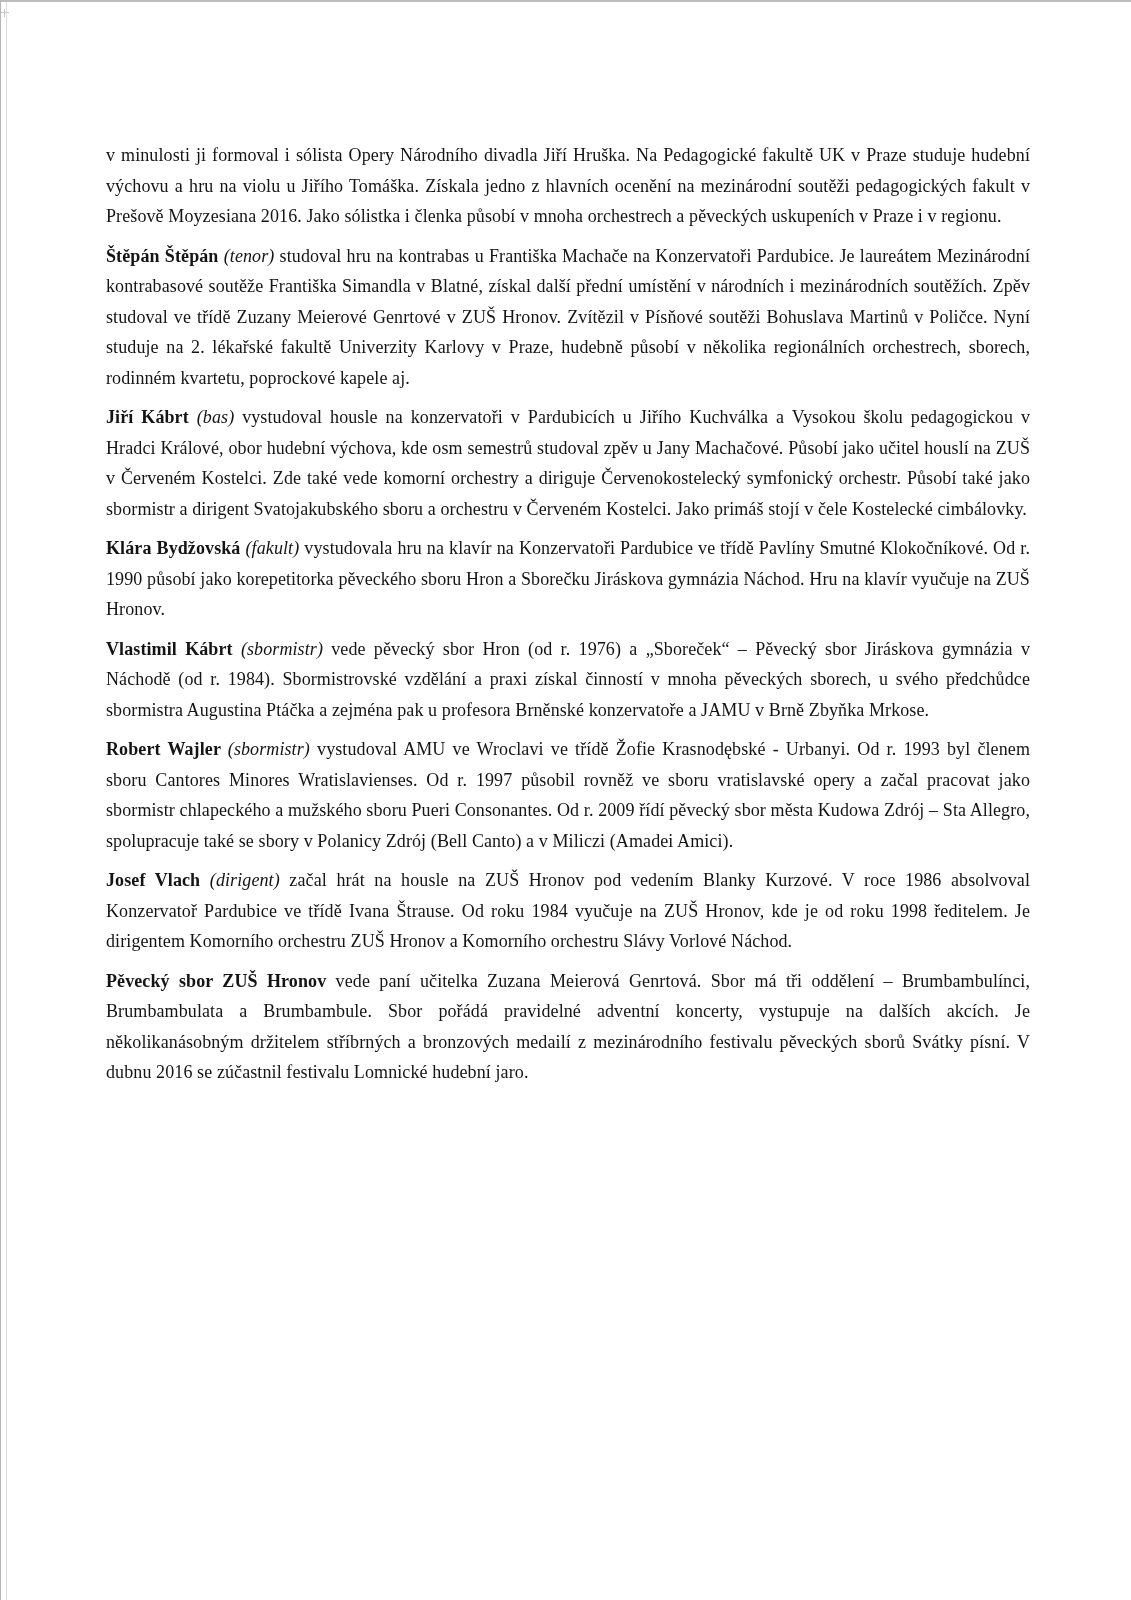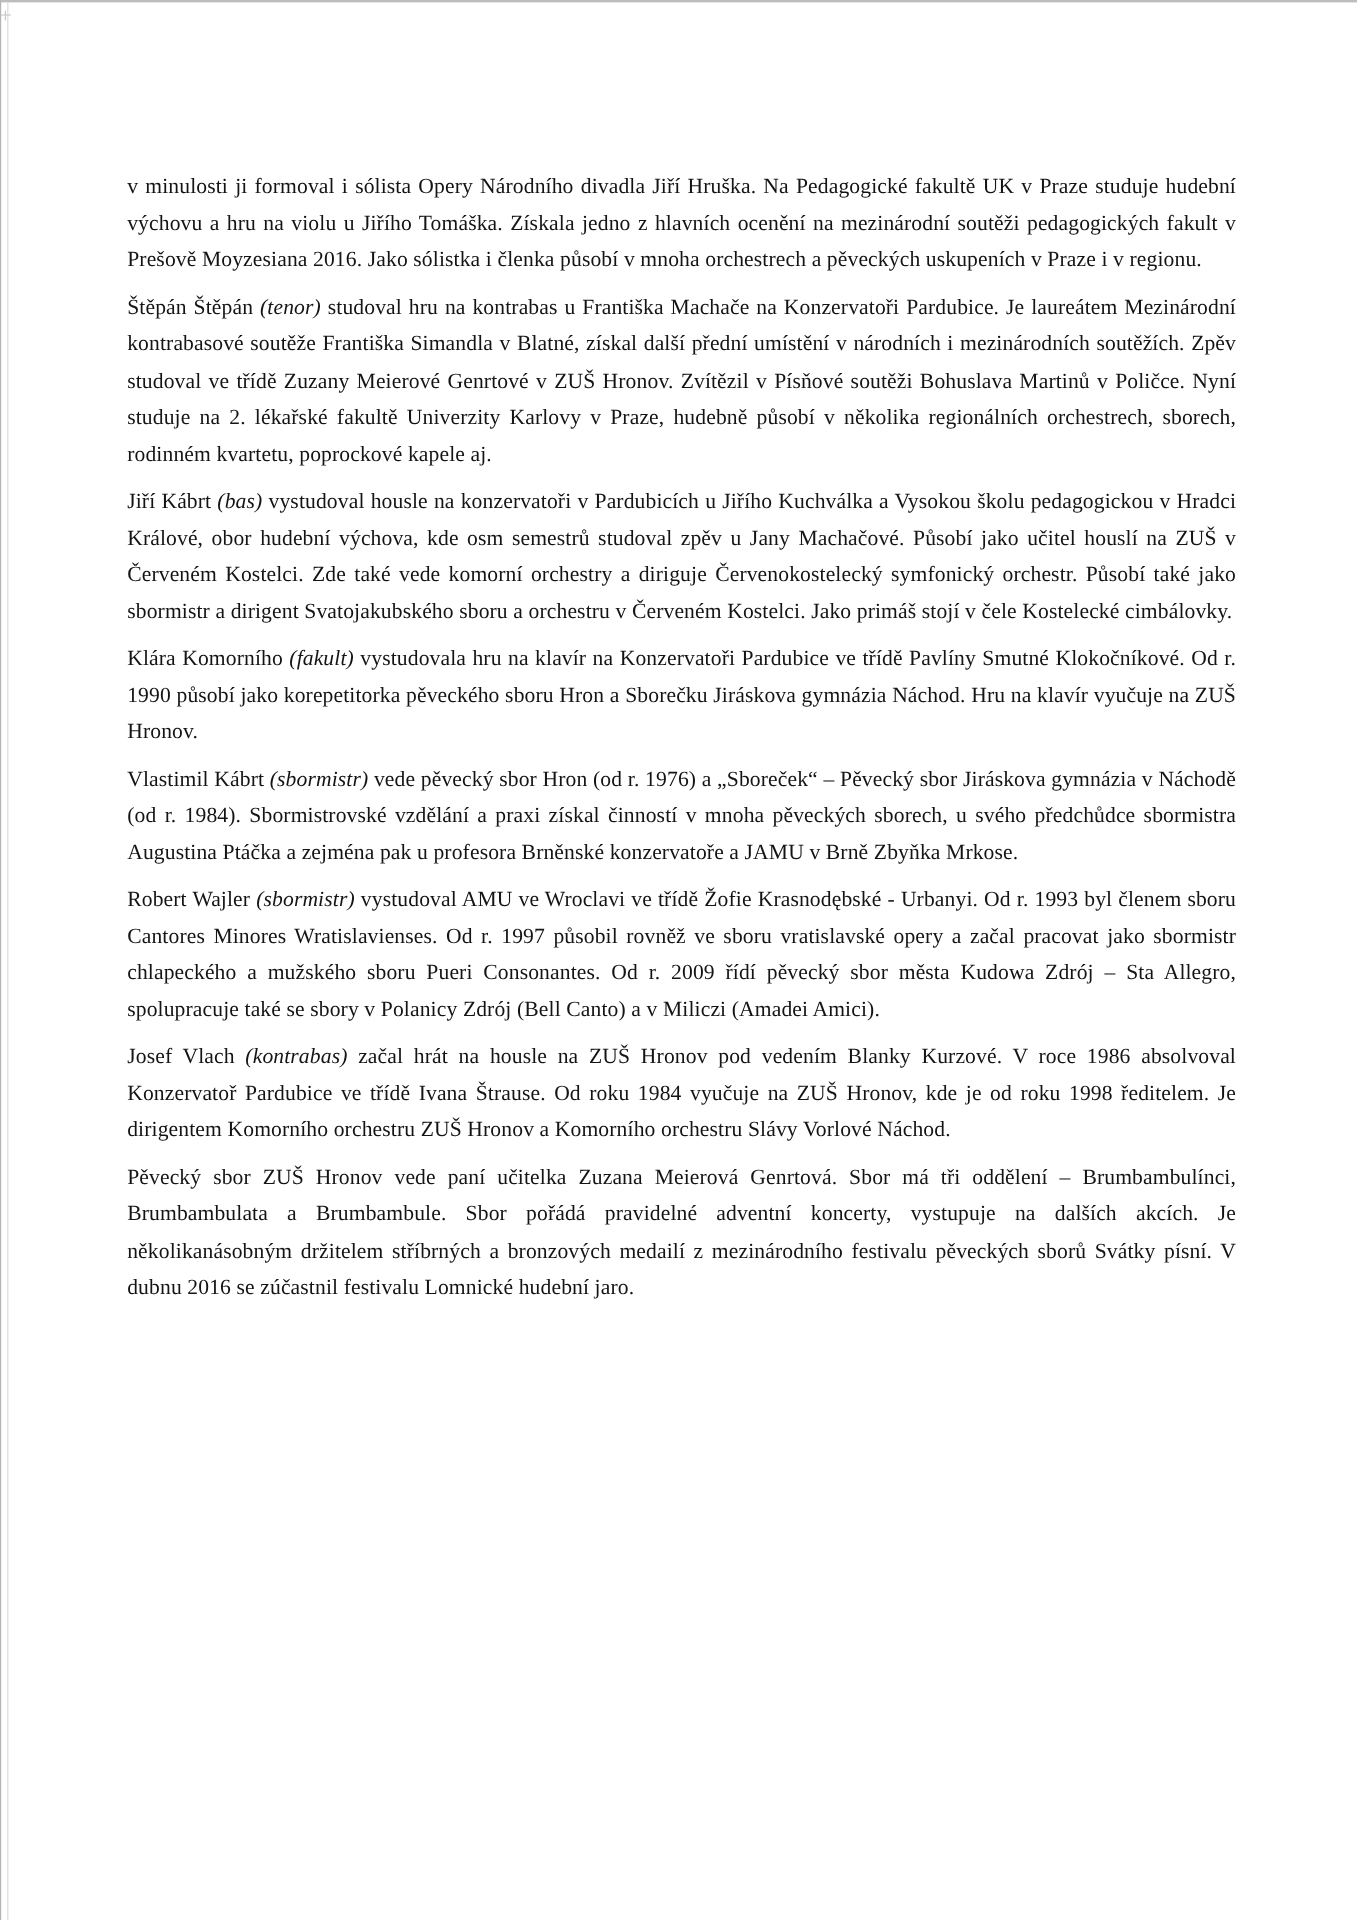--- a/index.html
+++ b/index.html
@@ -55,33 +55,33 @@
     color: #141414;
     font-size: 18px;
     line-height: 30.5px;
     text-align: justify;
     letter-spacing: 0.1px;
   }
   .doc p {
     margin: 0 0 9px 0;
     padding: 0;
   }
-  .doc strong { font-weight: normal; }
+  .doc strong { font-weight: bold; }
   .doc em { }
 </style>
 </head>
 <body>
 
 <div class="edge-top"></div>
 <div class="edge-left-outer"></div>
 <div class="edge-left-inner"></div>
 <div class="scan-cross"></div>
 
 <main class="doc">
     <p><span>v minulosti ji formoval i sólista Opery Národního divadla Jiří Hruška. Na Pedagogické fakultě UK v Praze studuje hudební výchovu a hru na violu u Jiřího Tomáška. Získala jedno z hlavních ocenění na mezinárodní soutěži pedagogických fakult v Prešově Moyzesiana 2016. Jako sólistka i členka působí v mnoha orchestrech a pěveckých uskupeních v Praze i v regionu.</span></p>
     <p><strong>Štěpán Štěpán </strong><em>(tenor) </em><span>studoval hru na kontrabas u Františka Machače na Konzervatoři Pardubice. Je laureátem Mezinárodní kontrabasové soutěže Františka Simandla v Blatné, získal další přední umístění v národních i mezinárodních soutěžích. Zpěv studoval ve třídě Zuzany Meierové Genrtové v ZUŠ Hronov. Zvítězil v Písňové soutěži Bohuslava Martinů v Poličce. Nyní studuje na 2. lékařské fakultě Univerzity Karlovy v Praze, hudebně působí v několika regionálních orchestrech, sborech, rodinném kvartetu, poprockové kapele aj.</span></p>
     <p><strong>Jiří Kábrt </strong><em>(bas) </em><span>vystudoval housle na konzervatoři v Pardubicích u Jiřího Kuchválka a Vysokou školu pedagogickou v Hradci Králové, obor hudební výchova, kde osm semestrů studoval zpěv u Jany Machačové. Působí jako učitel houslí na ZUŠ v Červeném Kostelci. Zde také vede komorní orchestry a diriguje Červenokostelecký symfonický orchestr. Působí také jako sbormistr a dirigent Svatojakubského sboru a orchestru v Červeném Kostelci. Jako primáš stojí v čele Kostelecké cimbálovky.</span></p>
-    <p><strong>Klára Komorního </strong><em>(fakult) </em><span>vystudovala hru na klavír na Konzervatoři Pardubice ve třídě Pavlíny Smutné Klokočníkové. Od r. 1990 působí jako korepetitorka pěveckého sboru Hron a Sborečku Jiráskova gymnázia Náchod. Hru na klavír vyučuje na ZUŠ Hronov.</span></p>
+    <p><strong>Klára Bydžovská </strong><em>(fakult) </em><span>vystudovala hru na klavír na Konzervatoři Pardubice ve třídě Pavlíny Smutné Klokočníkové. Od r. 1990 působí jako korepetitorka pěveckého sboru Hron a Sborečku Jiráskova gymnázia Náchod. Hru na klavír vyučuje na ZUŠ Hronov.</span></p>
     <p><strong>Vlastimil Kábrt </strong><em>(sbormistr) </em><span>vede pěvecký sbor Hron (od r. 1976) a „Sboreček“ – Pěvecký sbor Jiráskova gymnázia v Náchodě (od r. 1984). Sbormistrovské vzdělání a praxi získal činností v mnoha pěveckých sborech, u svého předchůdce sbormistra Augustina Ptáčka a zejména pak u profesora Brněnské konzervatoře a JAMU v Brně Zbyňka Mrkose.</span></p>
     <p><strong>Robert Wajler </strong><em>(sbormistr) </em><span>vystudoval AMU ve Wroclavi ve třídě Žofie Krasnodębské - Urbanyi. Od r. 1993 byl členem sboru Cantores Minores Wratislavienses. Od r. 1997 působil rovněž ve sboru vratislavské opery a začal pracovat jako sbormistr chlapeckého a mužského sboru Pueri Consonantes. Od r. 2009 řídí pěvecký sbor města Kudowa Zdrój – Sta Allegro, spolupracuje také se sbory v Polanicy Zdrój (Bell Canto) a v Miliczi (Amadei Amici).</span></p>
-    <p><strong>Josef Vlach </strong><em>(kontrabas) </em><span>začal hrát na housle na ZUŠ Hronov pod vedením Blanky Kurzové. V roce 1986 absolvoval Konzervatoř Pardubice ve třídě Ivana Štrause. Od roku 1984 vyučuje na ZUŠ Hronov, kde je od roku 1998 ředitelem. Je dirigentem Komorního orchestru ZUŠ Hronov a Komorního orchestru Slávy Vorlové Náchod.</span></p>
+    <p><strong>Josef Vlach </strong><em>(dirigent) </em><span>začal hrát na housle na ZUŠ Hronov pod vedením Blanky Kurzové. V roce 1986 absolvoval Konzervatoř Pardubice ve třídě Ivana Štrause. Od roku 1984 vyučuje na ZUŠ Hronov, kde je od roku 1998 ředitelem. Je dirigentem Komorního orchestru ZUŠ Hronov a Komorního orchestru Slávy Vorlové Náchod.</span></p>
     <p><strong>Pěvecký sbor ZUŠ Hronov </strong><span>vede paní učitelka Zuzana Meierová Genrtová. Sbor má tři oddělení – Brumbambulínci, Brumbambulata a Brumbambule. Sbor pořádá pravidelné adventní koncerty, vystupuje na dalších akcích. Je několikanásobným držitelem stříbrných a bronzových medailí z mezinárodního festivalu pěveckých sborů Svátky písní. V dubnu 2016 se zúčastnil festivalu Lomnické hudební jaro.</span></p>
   </main>
 
 </body></html>

